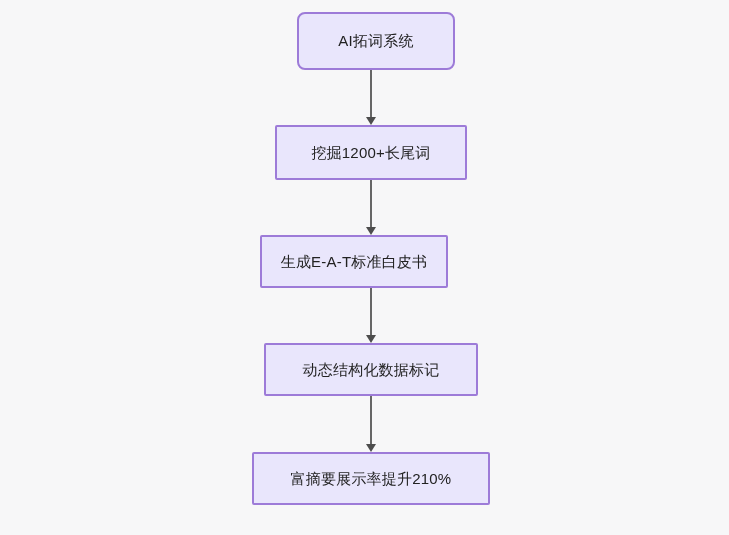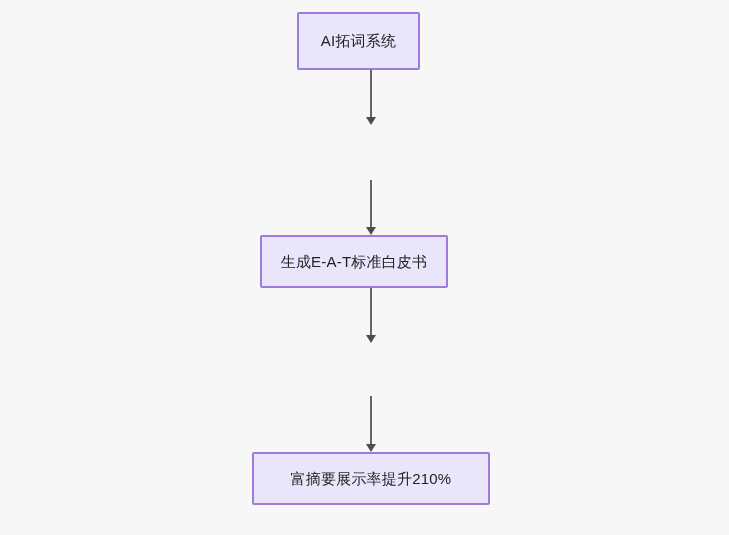--- a/index.html
+++ b/index.html
@@ -53,21 +53,21 @@
     position: absolute;
     left: -4px;
     width: 0;
     height: 0;
     border-left: 5px solid transparent;
     border-right: 5px solid transparent;
     border-top: 8px solid #4d4d4d;
   }
 
   
-  #node-0 { left: 297px; top: 12px;  width: 123px; height: 58px; }
+  #node-0 { left: 297px; top: 12px;  width: 158px; height: 58px; border-radius: 8px; }
   #node-1 { left: 275px; top: 125px; width: 192px; height: 55px; }
   #node-2 { left: 260px; top: 235px; width: 188px; height: 53px; }
   #node-3 { left: 264px; top: 343px; width: 214px; height: 53px; }
   #node-4 { left: 252px; top: 452px; width: 238px; height: 53px; }
 
   
   #edge-0 { left: 370px; top: 70px;  height: 55px; }
   #edge-1 { left: 370px; top: 180px; height: 55px; }
   #edge-2 { left: 370px; top: 288px; height: 55px; }
   #edge-3 { left: 370px; top: 396px; height: 56px; }
@@ -79,35 +79,41 @@
 
   <div class="node" id="node-0">
     <span class="node-label">AI拓词系统</span>
   </div>
 
   <div class="edge" id="edge-0">
     <div class="edge-line" style="height:47px;"></div>
     <div class="edge-arrow" style="top:47px;"></div>
   </div>
 
+  <div class="node" id="node-1">
+    <span class="node-label">挖掘1200+长尾词</span>
+  </div>
 
   <div class="edge" id="edge-1">
     <div class="edge-line" style="height:47px;"></div>
     <div class="edge-arrow" style="top:47px;"></div>
   </div>
 
   <div class="node" id="node-2">
     <span class="node-label">生成E-A-T标准白皮书</span>
   </div>
 
   <div class="edge" id="edge-2">
     <div class="edge-line" style="height:47px;"></div>
     <div class="edge-arrow" style="top:47px;"></div>
   </div>
 
+  <div class="node" id="node-3">
+    <span class="node-label">动态结构化数据标记</span>
+  </div>
 
   <div class="edge" id="edge-3">
     <div class="edge-line" style="height:48px;"></div>
     <div class="edge-arrow" style="top:48px;"></div>
   </div>
 
   <div class="node" id="node-4">
     <span class="node-label">富摘要展示率提升210%</span>
   </div>
 

